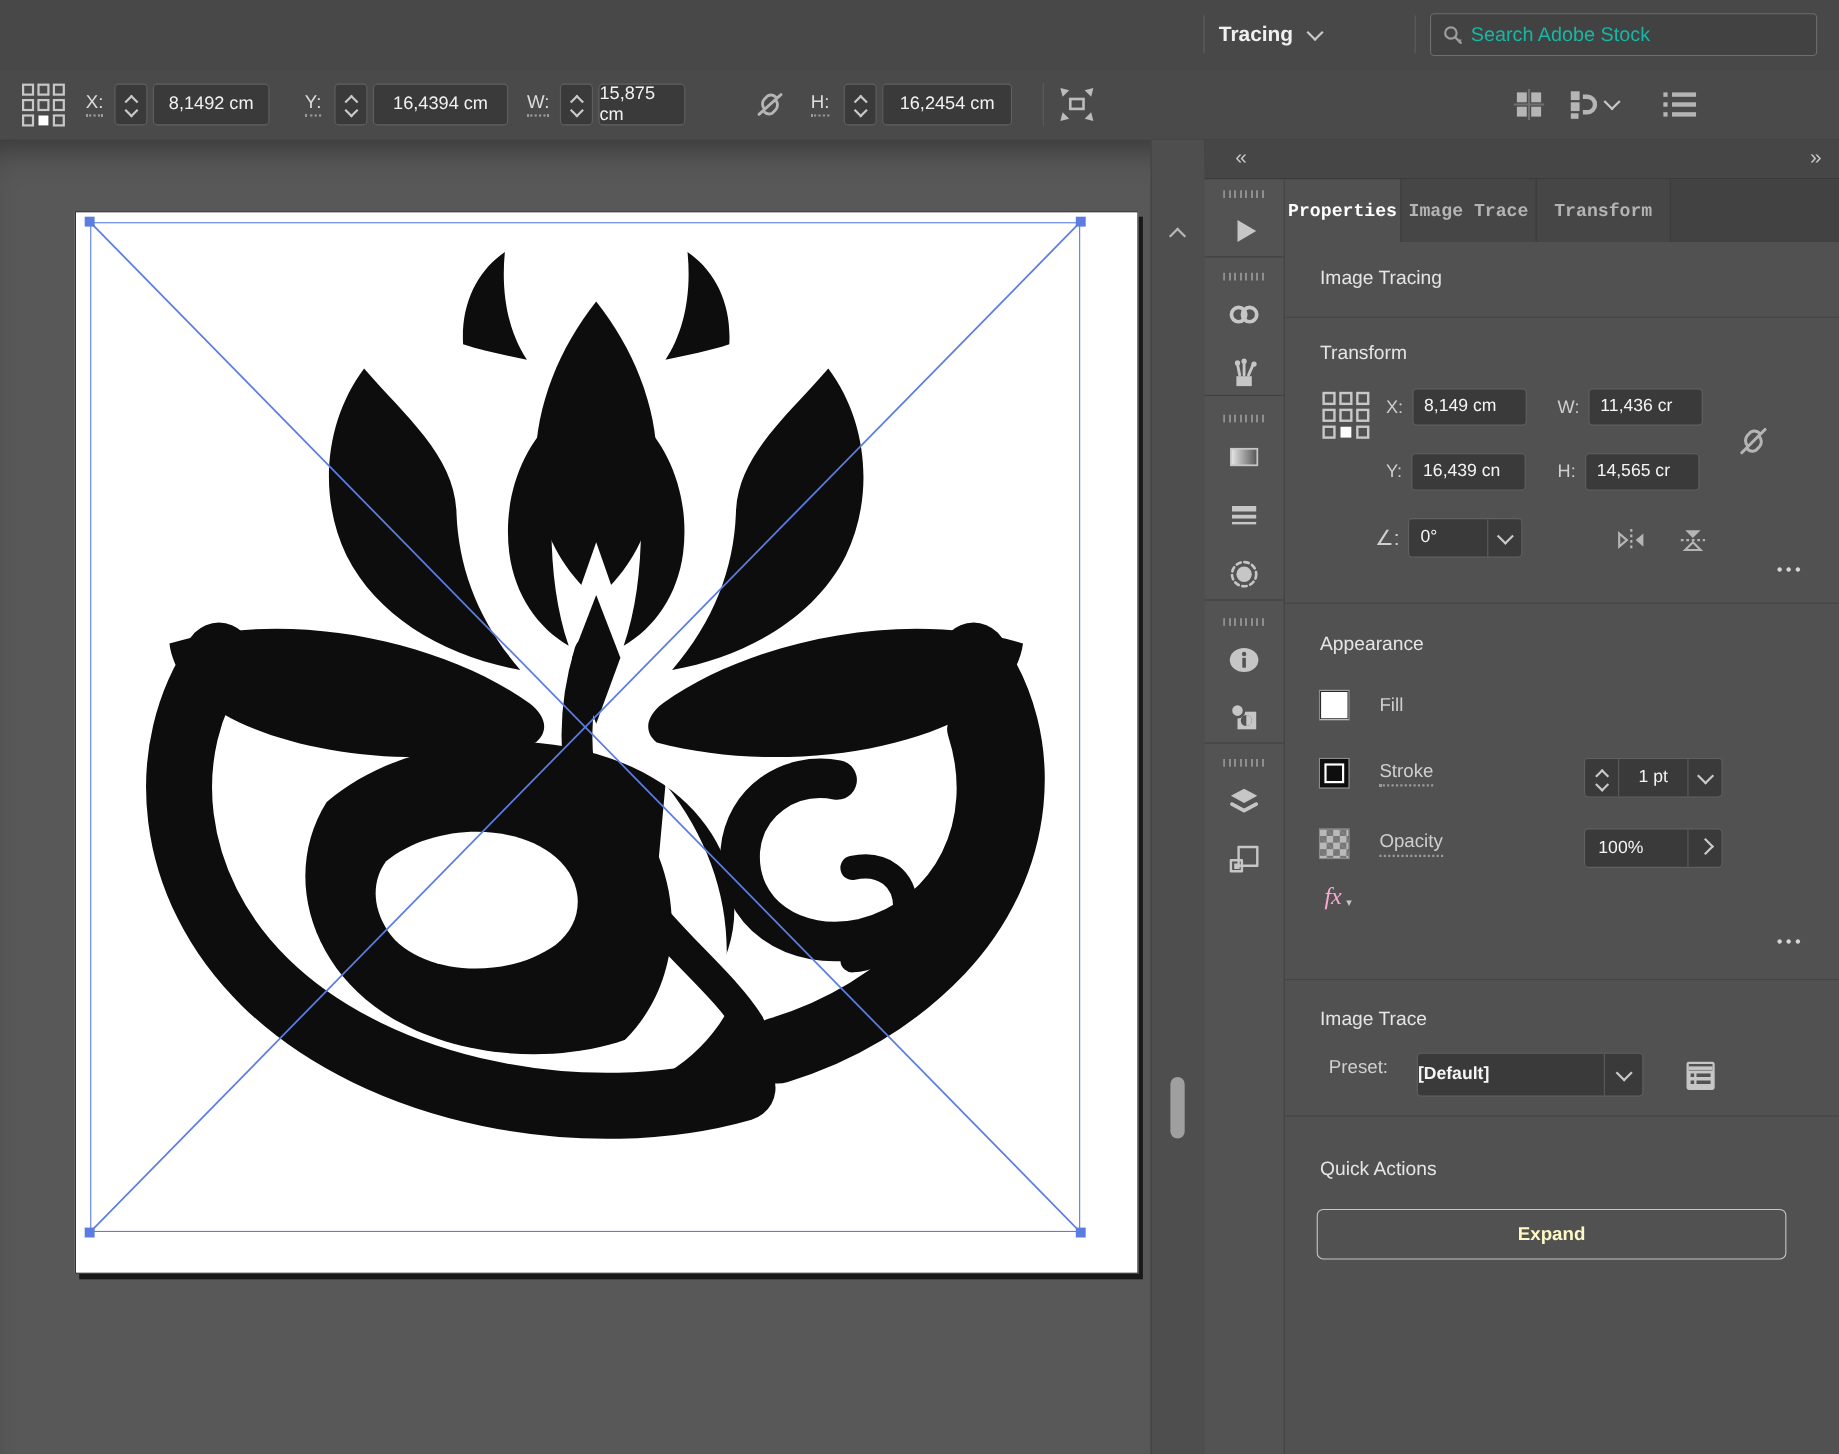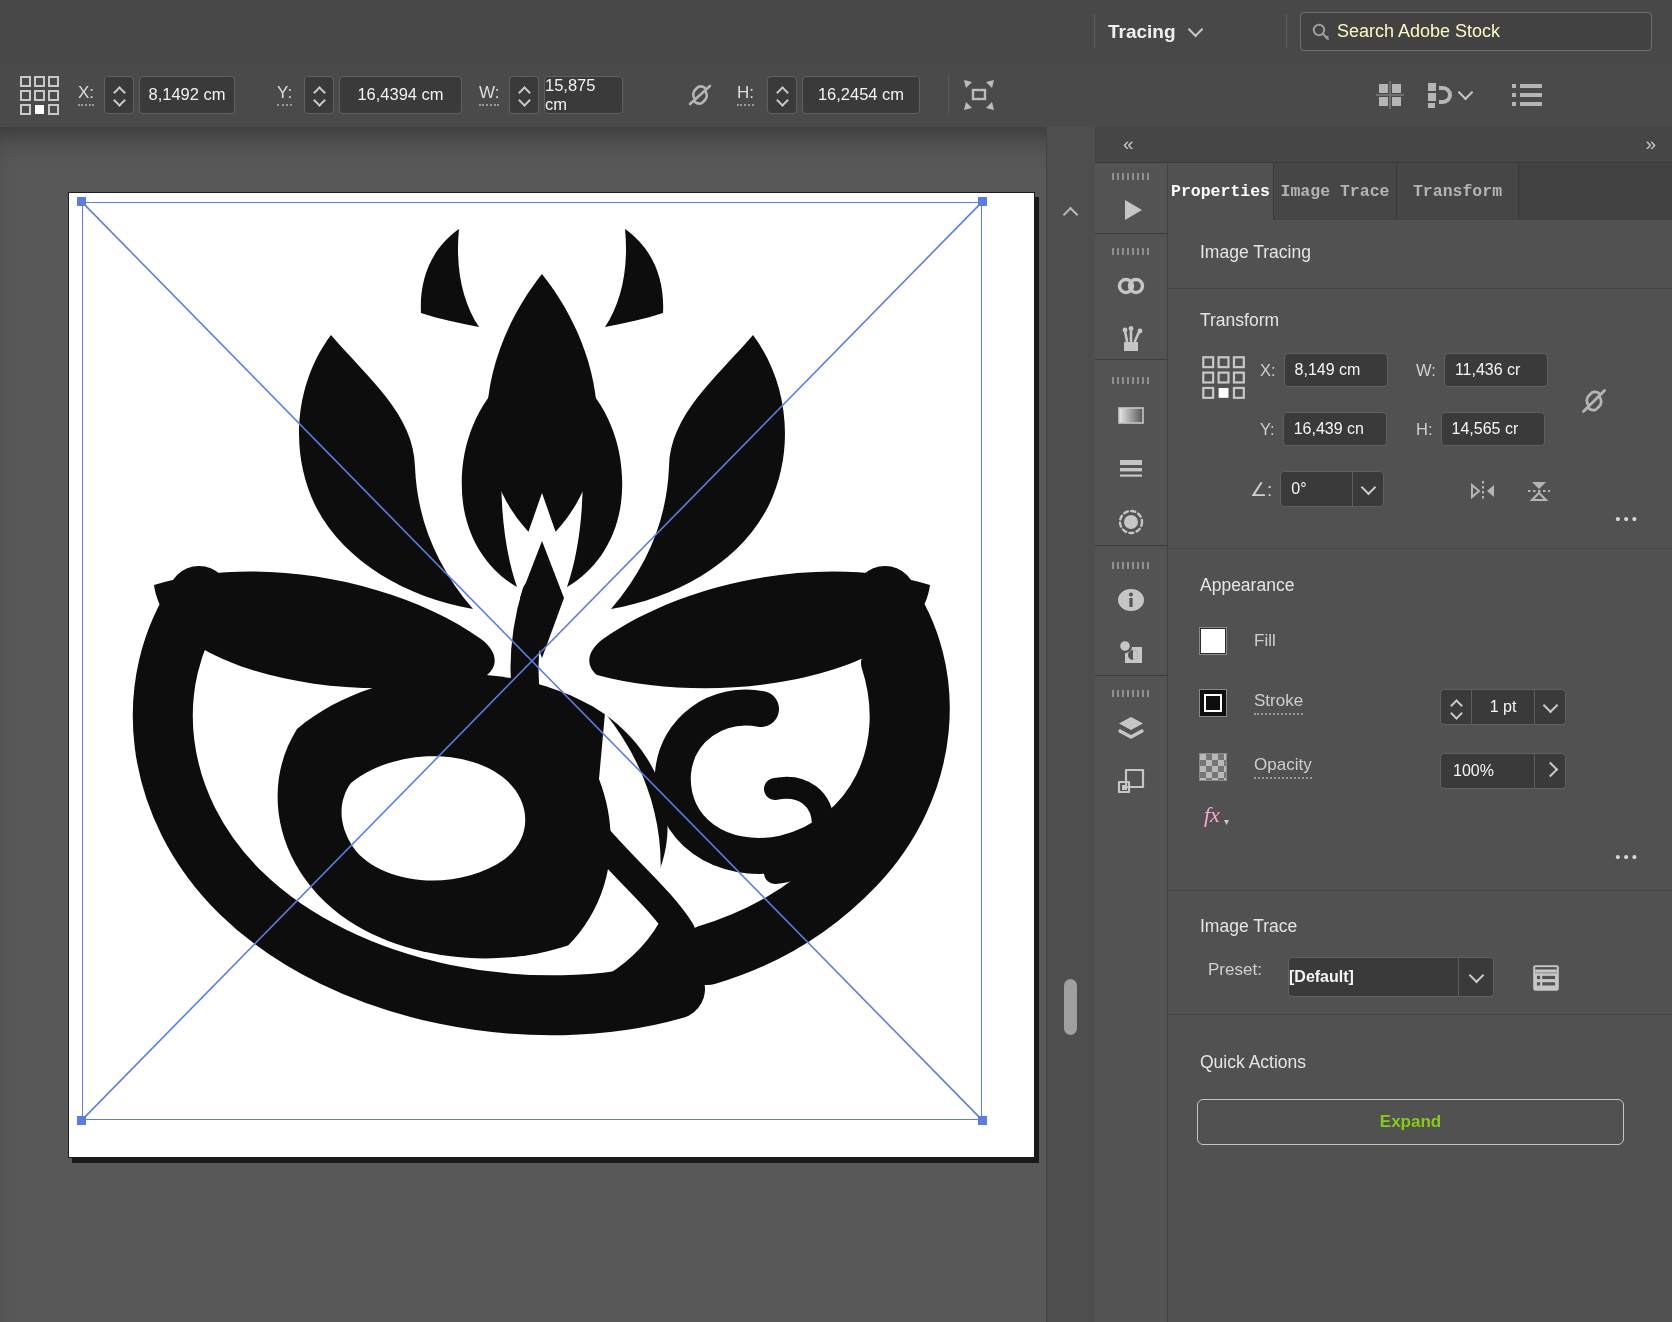--- a/index.html
+++ b/index.html
@@ -9,21 +9,21 @@
     -webkit-font-smoothing:antialiased;color:#e8e8e8;
   }
   
   .menubar{position:absolute;top:0;left:0;width:100%;height:63px;background:#484848;border-bottom:1px solid #3a3a3a;}
   .mb-sep{position:absolute;top:14px;width:1px;height:34px;background:#5f5f5f;}
   .workspace{position:absolute;top:0;left:1108px;height:63px;display:flex;align-items:center;gap:14px;}
   .workspace-label{font-size:19px;font-weight:700;color:#f0f0f0;}
   .chev{display:inline-block;width:9px;height:9px;border-right:2px solid #c9c9c9;border-bottom:2px solid #c9c9c9;transform:rotate(45deg);margin-top:-4px;}
   .chev.up{transform:rotate(-135deg);margin-top:4px;}
   .searchbox{position:absolute;top:12px;left:1300px;width:352px;height:39px;background:#424242;border:1px solid #6e6e6e;border-radius:4px;display:flex;align-items:center;padding:0 10px;box-sizing:border-box;gap:6px;}
-  .searchbox .ph{font-size:18px;color:#fef9c3;text-align:center;}
+  .searchbox .ph{font-size:18px;color:#14b8a6;text-align:center;}
   
   .controlbar{position:absolute;top:63px;left:0;width:100%;height:64px;background:#4a4a4a;border-bottom:1px solid #2e2e2e;}
   .cb-item{position:absolute;top:0;height:63px;display:flex;align-items:center;}
   .cb-label{font-size:17px;color:#dcdcdc;border-bottom:2px dotted #9a9a9a;padding-bottom:1px;}
   .stepper{width:30px;height:38px;background:#3a3a3a;border:1px solid #606060;border-radius:4px;display:flex;flex-direction:column;align-items:center;justify-content:center;gap:3px;box-sizing:border-box;}
   .stepper .chev{width:7px;height:7px;}
   .fld{background:#3a3a3a;border:1px solid #606060;border-radius:4px;height:38px;display:flex;align-items:center;justify-content:center;font-size:16.5px;color:#f2f2f2;box-sizing:border-box;}
   .cb-vsep{position:absolute;top:12px;width:1px;height:40px;background:#5a5a5a;}
   
   .canvas{position:absolute;top:127px;left:0;width:1095px;height:1195px;background:#585858;overflow:hidden;box-shadow:inset 0 26px 30px -18px rgba(0,0,0,.38);}
@@ -60,21 +60,21 @@
   .dotted-u{border-bottom:2px dotted #9a9a9a;padding-bottom:2px;}
   .swatch{width:26px;height:26px;box-sizing:border-box;}
   .swatch.fill{background:#ffffff;box-shadow:0 0 0 1px #2b2b2b inset,0 0 0 1px #8a8a8a;}
   .swatch.stroke{background:#ffffff;border:4px solid #0e0e0e;box-shadow:0 0 0 1px #8a8a8a;position:relative;}
   .swatch.stroke::after{content:"";position:absolute;inset:2px;background:#0e0e0e;}
   .swatch.checker{background:
      linear-gradient(45deg,#767676 25%,transparent 25%,transparent 75%,#767676 75%),
      linear-gradient(45deg,#767676 25%,#b9b9b9 25%,#b9b9b9 75%,#767676 75%);
      background-size:12px 12px;background-position:0 0,6px 6px;box-shadow:0 0 0 1px #8a8a8a;}
   .fx{font-size:22px;font-style:italic;color:#f9a8d4;font-family:"Liberation Serif",serif;}
-  .btn-expand{position:absolute;left:29px;top:879px;width:427px;height:46px;border:1.5px solid #c6c6c6;border-radius:6px;background:transparent;color:#84cc16;font-size:17px;font-weight:600;display:flex;align-items:center;justify-content:center;font-family:"Liberation Sans",sans-serif;}
+  .btn-expand{position:absolute;left:29px;top:879px;width:427px;height:46px;border:1.5px solid #c6c6c6;border-radius:6px;background:transparent;color:#fef9c3;font-size:17px;font-weight:600;display:flex;align-items:center;justify-content:center;font-family:"Liberation Sans",sans-serif;}
   .icon-stroke{stroke:#c6c6c6;fill:none;stroke-width:2;stroke-linecap:round;stroke-linejoin:round;}
   .icon-fill{fill:#c6c6c6;}
 </style>
 </head>
 <body>
 
 <div class="menubar">
   <div class="mb-sep" style="left:1094px"></div>
   <div class="workspace">
     <span class="workspace-label">Tracing</span>
@@ -111,21 +111,21 @@
   <div class="cb-item" style="left:78px">
       <span class="cb-label">X:</span>
     </div>
   <div class="cb-item" style="left:104px">
     <div class="stepper">
         <span class="chev up"></span>
         <span class="chev"></span>
       </div>
   </div>
   <div class="cb-item" style="left:139px">
-      <div class="fld" style="width:96px">8,1492 cm</div>
+      <div class="fld" style="width:106px">8,1492 cm</div>
     </div>
 
   <div class="cb-item" style="left:277px">
       <span class="cb-label">Y:</span>
     </div>
   <div class="cb-item" style="left:304px">
     <div class="stepper">
         <span class="chev up"></span>
         <span class="chev"></span>
       </div>

